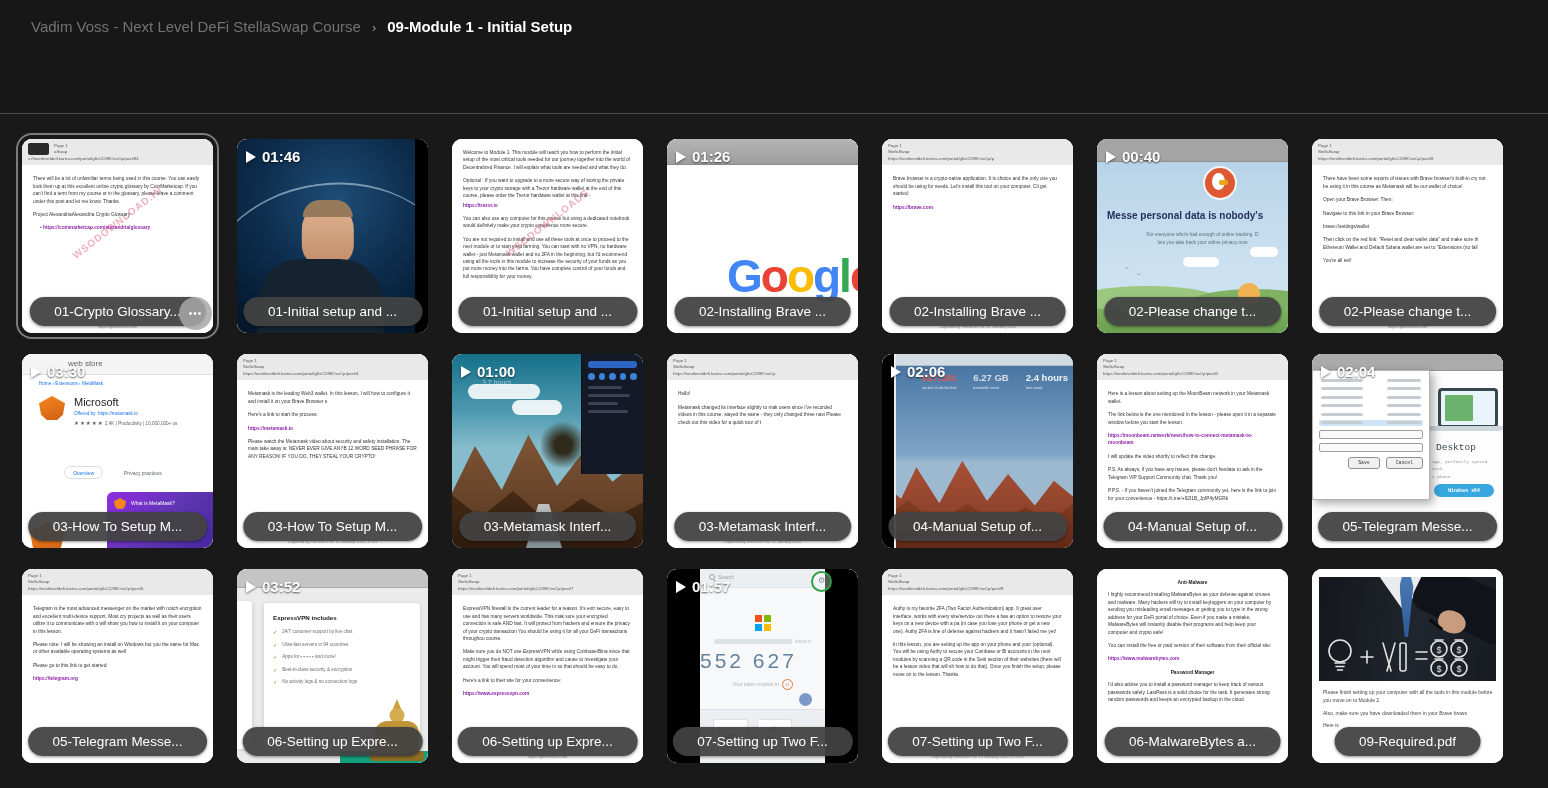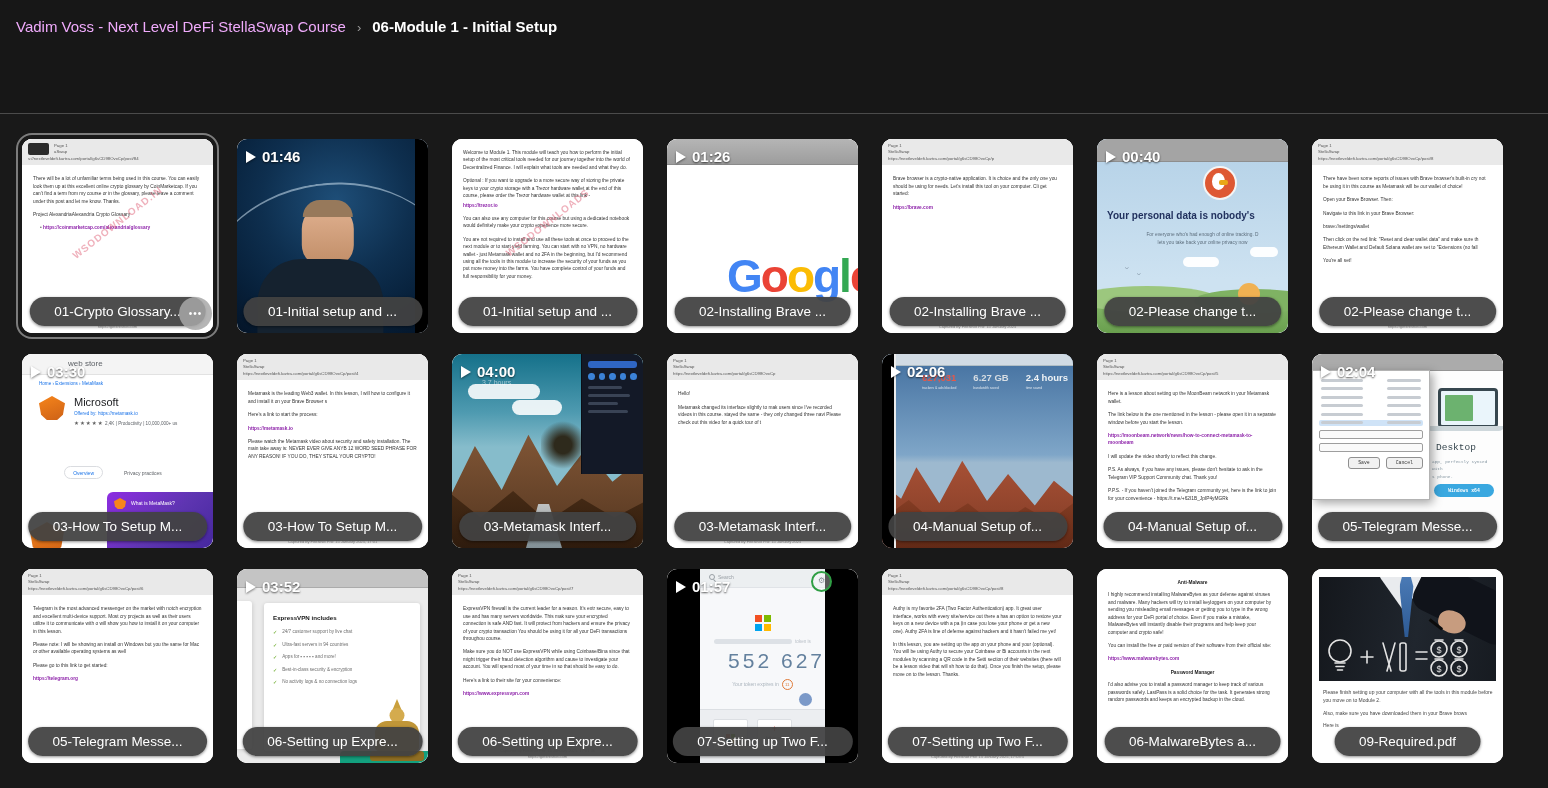--- a/index.html
+++ b/index.html
@@ -5,21 +5,21 @@
   html,body{margin:0;padding:0;}
   body{
     width:1548px;height:788px;overflow:hidden;
     background:#191919;
     font-family:"Liberation Sans", sans-serif;
     -webkit-font-smoothing:antialiased;
   }
   
   .header{height:113px;background:#171717;border-bottom:1px solid #4b4b4b;}
   .breadcrumb{display:flex;align-items:center;gap:11px;padding:18px 0 0 16px;font-size:15px;}
-  .breadcrumb .parent{color:#f0abfc;cursor:pointer;}
+  .breadcrumb .parent{color:#737373;cursor:pointer;margin-left:15px;}
   .breadcrumb .sep{color:#9a9a9a;font-size:13px;transform:translateY(1px);}
   .breadcrumb .current{color:#ffffff;font-weight:bold;}
 
   
   .grid{display:grid;grid-template-columns:repeat(7,191px);gap:21px 24px;padding:25px 0 0 22px;}
   .tile{position:relative;width:191px;height:194px;border-radius:10px;background:#ffffff;}
   .tile.selected::before{content:"";position:absolute;inset:-6px;border:2px solid #7c7c7c;border-radius:16px;pointer-events:none;}
   .art{position:absolute;inset:0;border-radius:10px;overflow:hidden;background:#fff;}
   .label-pill{
     position:absolute;bottom:7px;left:50%;transform:translateX(-50%);
@@ -189,21 +189,21 @@
   .au-search{display:flex;align-items:center;gap:3px;padding:5px 0 0 9px;font-size:5px;color:#9aa0a6;}
   .au-mag{width:4px;height:4px;border:1px solid #9aa0a6;border-radius:50%;position:relative;}
   .au-mag::after{content:"";position:absolute;right:-2px;bottom:-2px;width:3px;height:1px;background:#9aa0a6;transform:rotate(45deg);}
   .au-gear{position:absolute;right:26px;top:2px;width:17px;height:17px;border:2.5px solid #2f9e44;border-radius:50%;
     color:#8a8f98;font-size:8px;line-height:16px;text-align:center;z-index:3;background:rgba(255,255,255,.35);}
   .au-ms{position:absolute;left:50%;top:46px;transform:translateX(-50%);display:grid;grid-template-columns:7px 7px;gap:2px;}
   .au-ms i{width:7px;height:7px;}
   .au-blurline{position:absolute;top:70px;left:33px;right:33px;display:flex;align-items:center;justify-content:center;gap:3px;
     font-size:4.6px;color:#b9bfc7;}
   .au-blurline i{display:block;width:78px;height:5px;border-radius:3px;background:#dde1e6;}
-  .au-token{position:absolute;top:80px;left:33px;right:33px;text-align:right;font-size:21px;color:#64819e;letter-spacing:3px;}
+  .au-token{position:absolute;top:80px;left:33px;right:33px;text-align:left;font-size:21px;color:#64819e;letter-spacing:3px;}
   .au-exp{position:absolute;top:110px;left:33px;right:33px;text-align:center;font-size:5px;color:#aab4bd;}
   .au-timer{display:inline-block;width:9px;height:9px;border:1px solid #e07b39;border-radius:50%;font-size:4.4px;
     line-height:9px;color:#e07b39;margin-left:3px;vertical-align:middle;}
   .au-fab{position:absolute;right:46px;top:124px;width:13px;height:13px;border-radius:50%;background:#7b99c8;}
   .au-bottom{position:absolute;left:33px;right:33px;bottom:0;height:54px;background:#eceef1;border-top:1px solid #dcdfe3;
     display:flex;gap:9px;padding:9px 0 0 13px;box-sizing:border-box;}
   .au-card{width:35px;height:31px;background:#fff;border:1px solid #dcdfe3;border-radius:2px;text-align:center;padding-top:4px;box-sizing:border-box;}
   .au-card .mini-ms{display:inline-grid;grid-template-columns:4px 4px;gap:1px;}
   .au-card .mini-ms i{width:4px;height:4px;}
   .au-card .plus{font-size:9px;color:#d93025;line-height:10px;}
@@ -223,21 +223,21 @@
   .pdf-text{position:absolute;left:11px;right:9px;top:120px;font-size:5px;color:#454545;line-height:1.55;}
   .pdf-text p{margin:0 0 5px;}
 </style>
 </head>
 <body>
 
 <div class="header">
   <div class="breadcrumb">
     <span class="parent">Vadim Voss - Next Level DeFi StellaSwap Course</span>
     <span class="sep">›</span>
-    <span class="current">06-Module 1 - Initial Setup</span>
+    <span class="current">09-Module 1 - Initial Setup</span>
   </div>
 </div>
 
 <div class="grid" id="grid">
     <div class="tile selected">
       <div class="art">
         <div class="doc">
           <div class="doc-head">
             <div class="l12">Page 1</div>
             <div class="l12">aSwap</div>
@@ -325,21 +325,21 @@
           </div>
         </div>
       </div>
       <div class="label-pill">02-Installing Brave ...</div>
     </div>
     <div class="tile">
       <div class="art">
         <div class="v v-duck">
           <div class="dk-chrome"></div>
           <div class="dk-logo"></div>
-          <div class="dk-head">Your personal data is nobody's</div>
+          <div class="dk-head">Messe personal data is nobody's</div>
           <div class="dk-sub">
             <div>For everyone who's had enough of online tracking. D</div>
             <div>lets you take back your online privacy now</div>
           </div>
           <div class="dk-ground"></div>
           <div class="dk-sun"></div>
           <div class="dk-cloud" style="top: 118px; left: 86px;"></div>
           <div class="dk-cloud" style="top: 108px; right: 10px; width: 28px;"></div>
           <div class="dk-bird" style="top: 122px; left: 28px;">‿</div>
           <div class="dk-bird" style="top: 128px; left: 40px;">‿</div>
@@ -446,21 +446,21 @@
             <div class="cy-line" style="width: 34px;"></div>
             <div class="cy-line" style="width: 42px;"></div>
             <div class="cy-line" style="width: 30px;"></div>
             <div class="cy-line" style="width: 40px;"></div>
           </div>
           <div class="cy-ghost">3.7 hours</div>
         </div>
       </div>
       <div class="duration">
         <span class="play"></span>
-        <span>04:00</span>
+        <span>01:00</span>
       </div>
       <div class="label-pill">03-Metamask Interf...</div>
     </div>
     <div class="tile">
       <div class="art">
         <div class="doc">
           <div class="doc-head">
             <div>Page 1</div>
             <div>StellaSwap</div>
             <div>https://nextleveldefi.kartra.com/portal/g6sCD98OvxCp</div>

